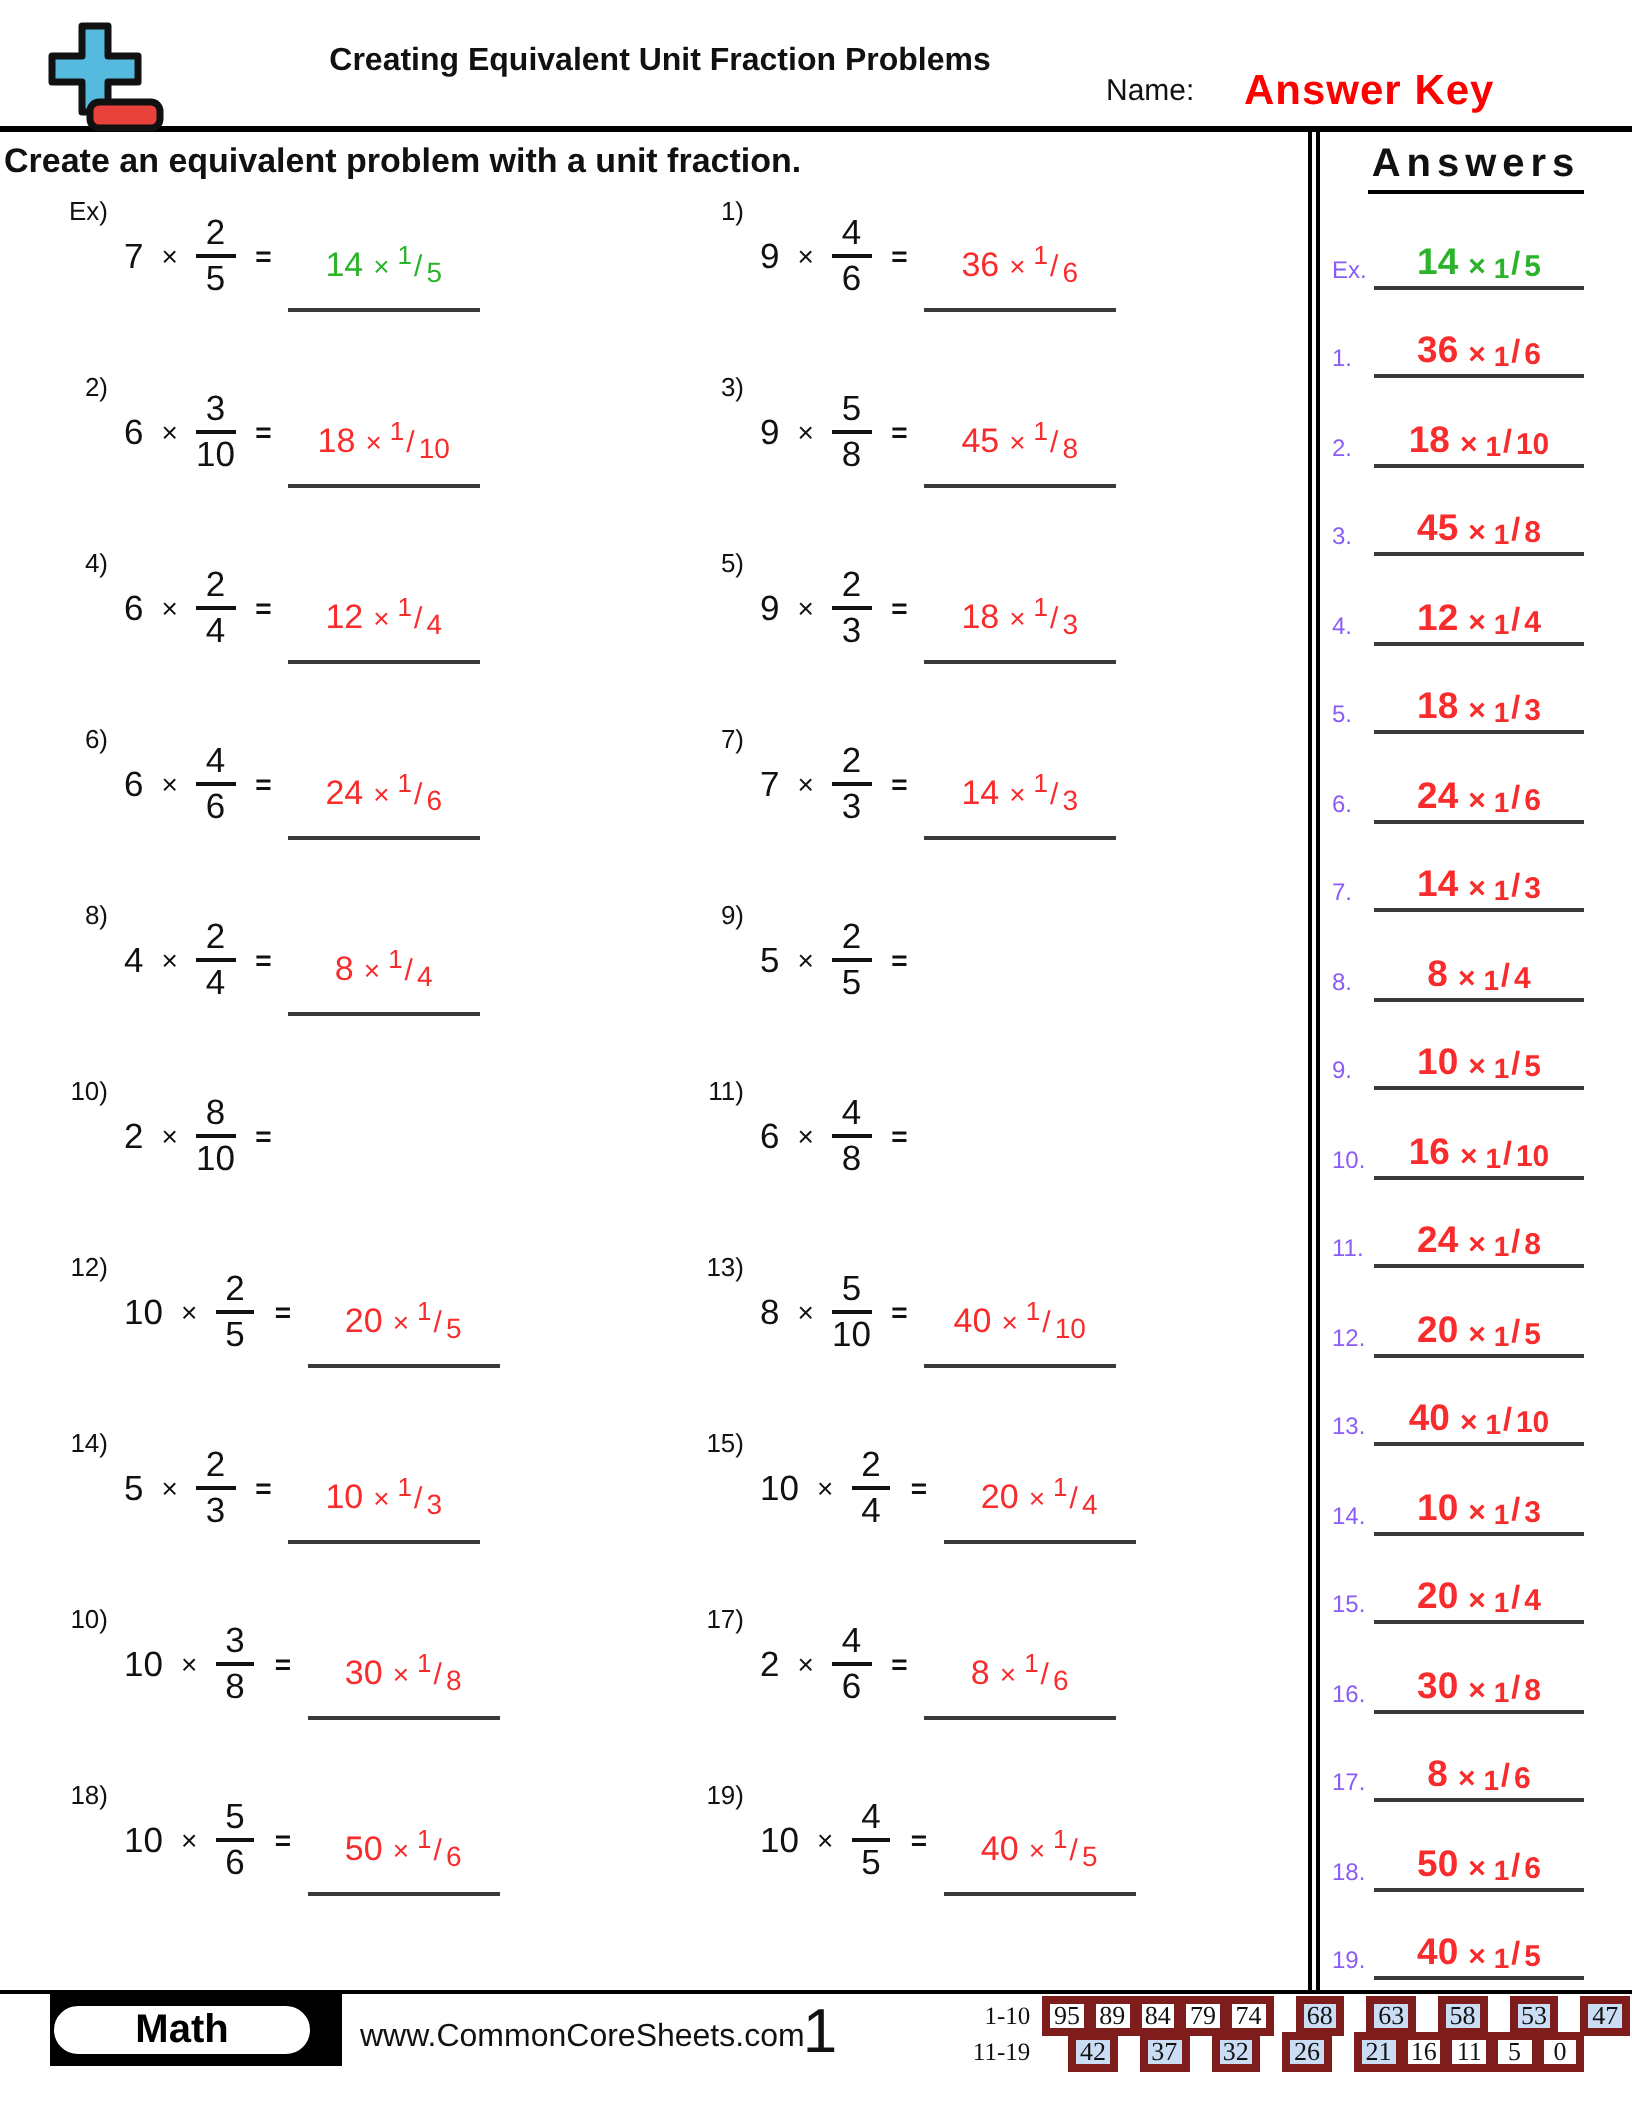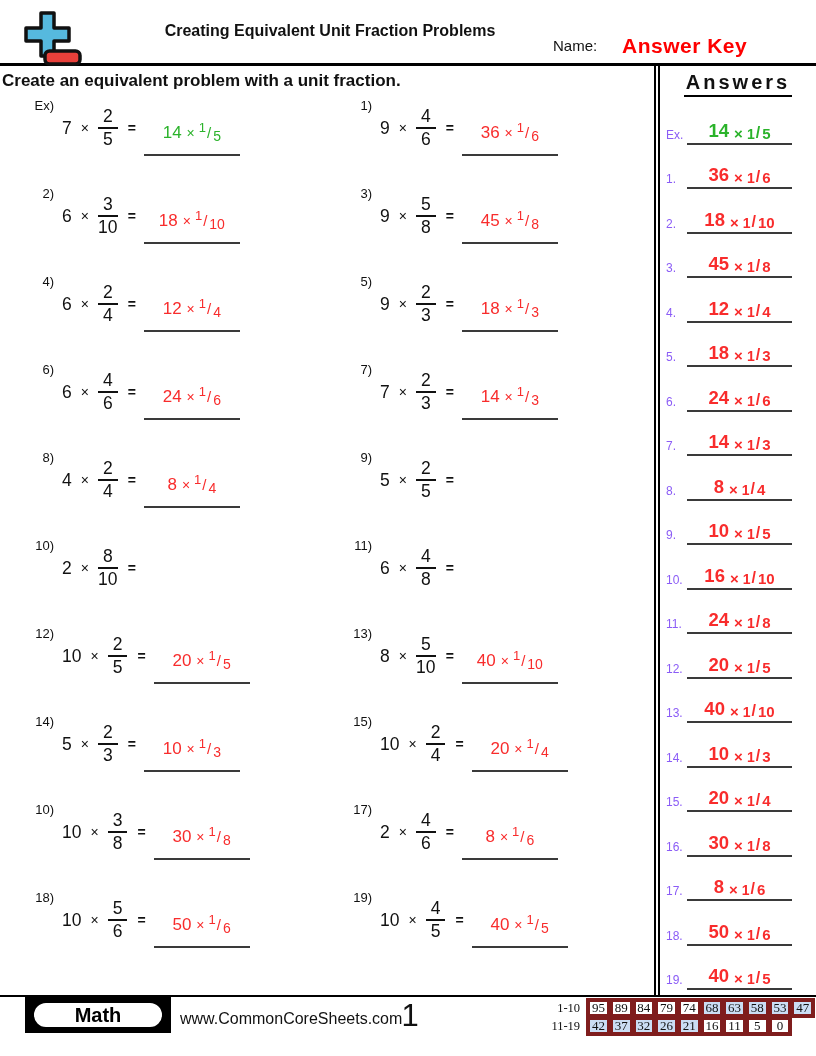--- a/index.html
+++ b/index.html
@@ -52,34 +52,34 @@
   .aval { display:flex; align-items:flex-end; justify-content:center; height:100%;
           border-bottom:2px solid #3a3a3a; font-weight:bold; padding-bottom:1px; white-space:nowrap; }
   .aval .am { font-size:18.5px; }
   .aval .ax { font-size:15px; }
   .aval .asup { font-size:14px; vertical-align:7px; }
   .aval .aslash { font-size:16px; }
   .aval .aden { font-size:15px; vertical-align:-2px; }
   
   .footer { position:absolute; top:995px; left:0; right:0; height:61px; border-top:2px solid #000; }
   .brand-box { position:absolute; left:25px; top:0; width:146px; height:36px; background:#000;
-               display:flex; align-items:center; justify-content:center; }
+               display:flex; align-items:center; }
   .brand-pill { background:#fff; border:2px solid #000; border-radius:15px; width:132px; height:28px;
                 text-align:center; font-size:20px; font-weight:bold; line-height:24px; color:#000; }
   .site { position:absolute; left:180px; top:13px; font-size:16px; }
   .page-num { position:absolute; left:410px; top:1px; transform:translateX(-50%); font-size:31px; }
   .score-table { position:absolute; right:3px; top:1px; }
   .score-row { display:flex;font-family:Liberation Serif, serif; }
   .score-row + .score-row { margin-top:-2px; }
   .score-label { width:47px; text-align:right; padding-right:6px; font-size:12.5px;
                  display:flex; align-items:center; justify-content:flex-end; }
   .score-cell { width:24.7px; height:20px; border:4px solid #7f1d1d; margin-right:-2px;
                 display:flex; align-items:center; justify-content:center;
                 font-size:13px; background:#fff; }
-  .score-cell.hl { background:var(--cell-blue); }
+  .score-cell.hl { background:var(--cell-blue);margin-left:13px; }
 </style>
 </head>
 <body>
 
 <div class="page" style="--red: #f82c2c; --green: #2bb32b; --header-red: #fe0000; --cell-blue: #cbddf4;">
 
   <div class="header">
     <svg class="logo" width="68" height="56" viewBox="0 0 68 56">
       <path d="M25 3 h13 v15 h15 v13 h-15 v15 h-13 v-15 h-15 v-13 h15 z" fill="#56b9de" stroke="#111" stroke-width="3.5" stroke-linejoin="round"></path>
       <rect x="29" y="41" width="35" height="13" rx="4.5" ry="4.5" fill="#e8403a" stroke="#111" stroke-width="3.5"></rect>

